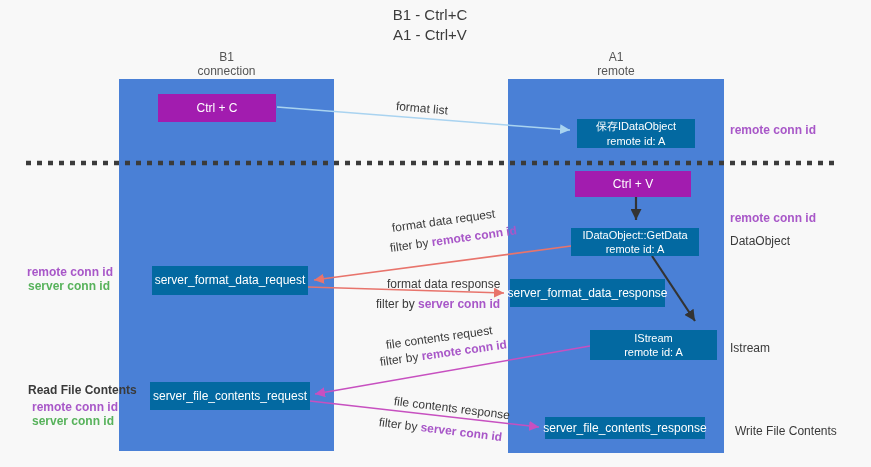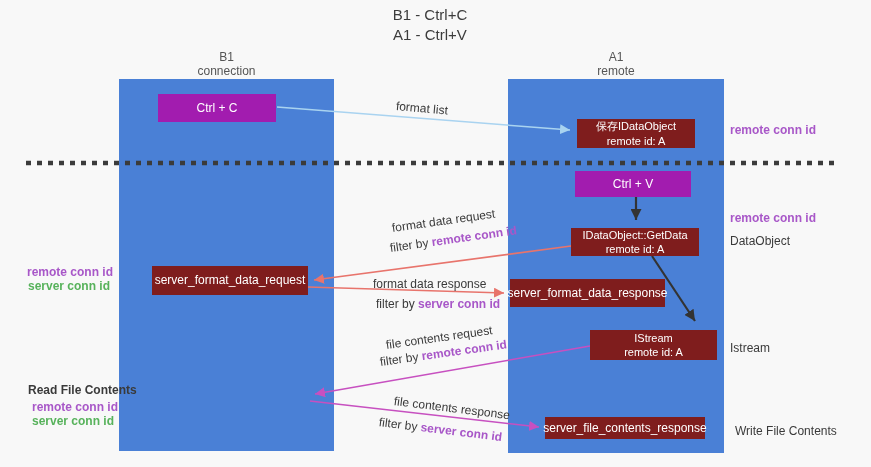--- a/index.html
+++ b/index.html
@@ -14,21 +14,21 @@
   }
   .colhead {
     position:absolute; text-align:center; font-size:12px; color:#555; line-height:1.18;
   }
   .node {
     position:absolute; display:flex; flex-direction:column; align-items:center;
     justify-content:center; color:#fff; font-size:12px; text-align:center; line-height:1.25;
   }
   .node.small { font-size:11px; line-height:1.3; }
   .green  { background:#a21caf; }
-  .orange { background:#7f1d1d; }
+  .orange { background:#0369a1; }
   .lbl { position:absolute; font-size:12px; white-space:nowrap; color:#3a3a3a; }
   .purple   { color:#a857c8; font-weight:bold; }
   .greentxt { color:#57b25b; font-weight:bold; }
   .rotneg { transform:rotate(-8deg); transform-origin:left center; }
   .rotpos { transform:rotate(7deg);  transform-origin:left center; }
   .rotfl  { transform:rotate(5deg);  transform-origin:left center; }
   svg.arrows { position:absolute; left:0; top:0; pointer-events:none; }
 </style>
 </head>
 <body>
@@ -109,33 +109,36 @@
 
   <div class="node orange" style="left:510px; top:279px; width:155px; height:28px;">
     <span>server_format_data_response</span>
   </div>
 
   <div class="node orange small" style="left:590px; top:330px; width:127px; height:30px;">
     <span>IStream</span>
     <span>remote id: A</span>
   </div>
 
+  <div class="node orange" style="left:150px; top:382px; width:160px; height:28px;">
+    <span>server_file_contents_request</span>
+  </div>
 
   <div class="node orange" style="left:545px; top:417px; width:160px; height:22px;">
     <span>server_file_contents_response</span>
   </div>
 
   <div class="lbl rotfl" style="left:396px; top:99px;">format list</div>
 
   <div class="lbl rotneg" style="left:392px; top:221px;">format data request</div>
   <div class="lbl rotneg" style="left:390px; top:241px;">
     <span>filter by </span><span class="purple">remote conn id</span>
   </div>
 
-  <div class="lbl" style="left:373px; top:277px;">format data response</div>
+  <div class="lbl" style="left:387px; top:277px;">format data response</div>
   <div class="lbl" style="left:376px; top:297px;">
     <span>filter by </span><span class="purple">server conn id</span>
   </div>
 
   <div class="lbl rotneg" style="left:386px; top:338px;">file contents request</div>
   <div class="lbl rotneg" style="left:380px; top:355px;">
     <span>filter by </span><span class="purple">remote conn id</span>
   </div>
 
   <div class="lbl rotpos" style="left:394px; top:394px;">file contents response</div>

